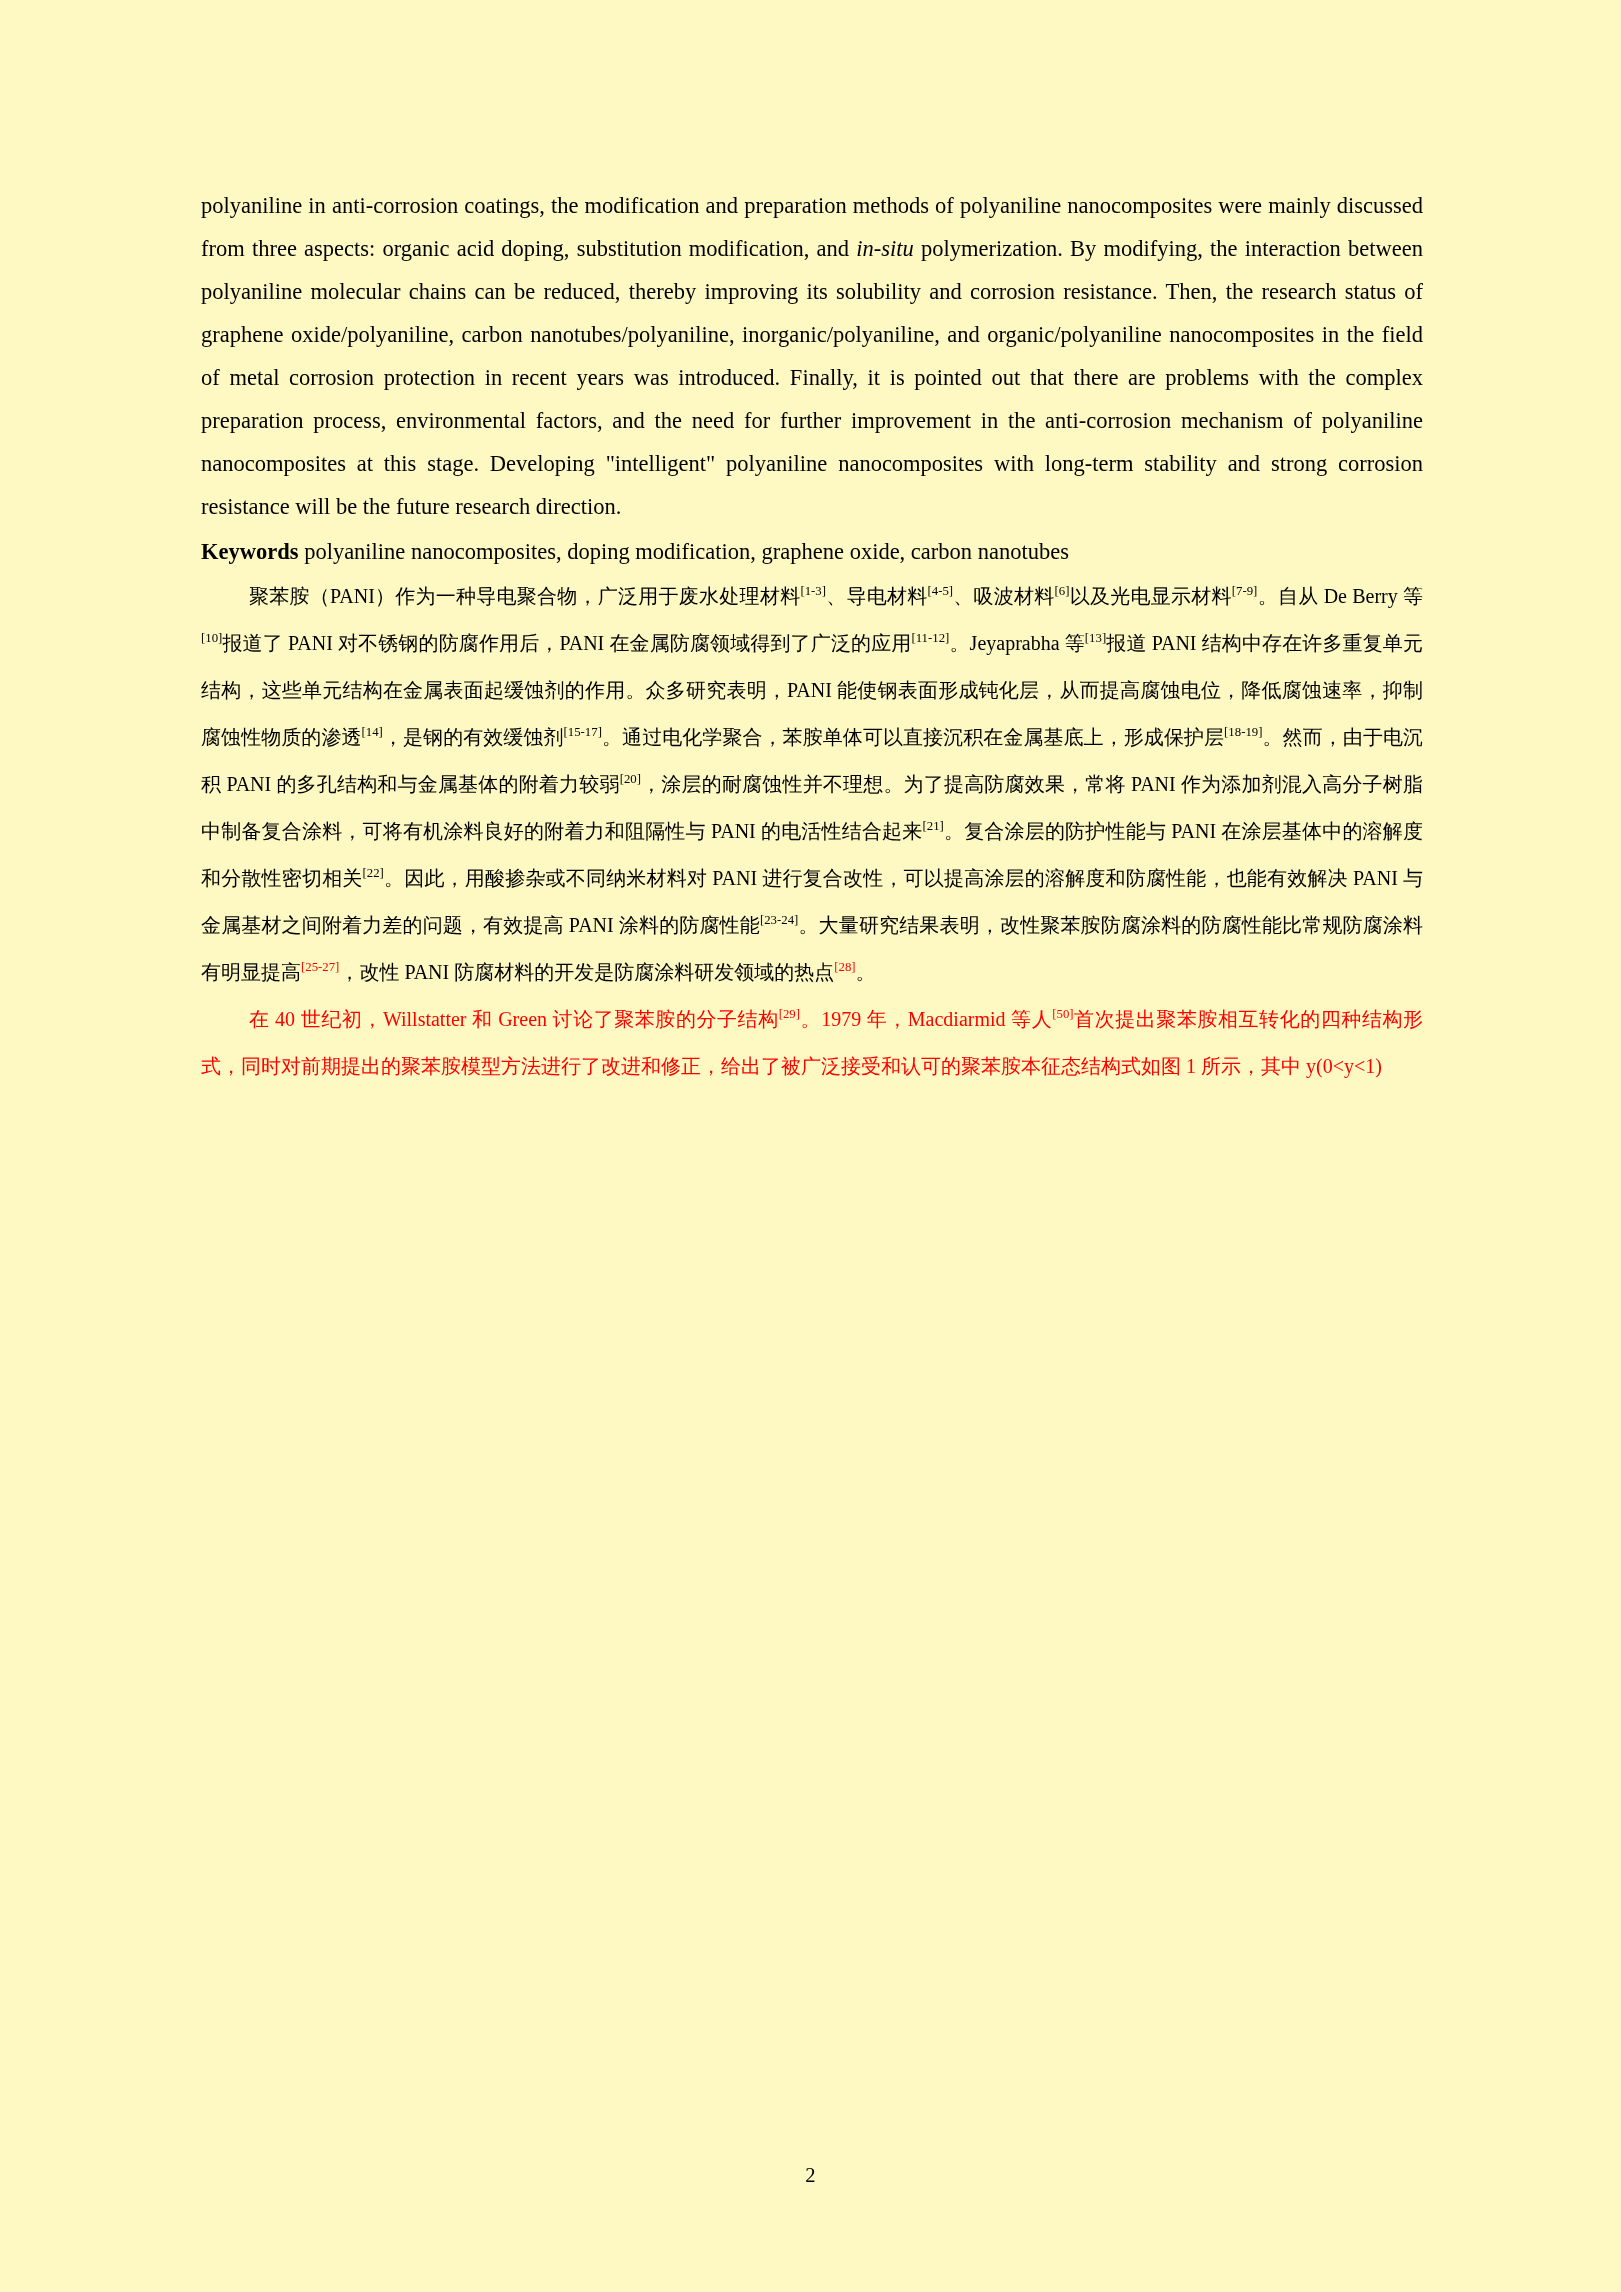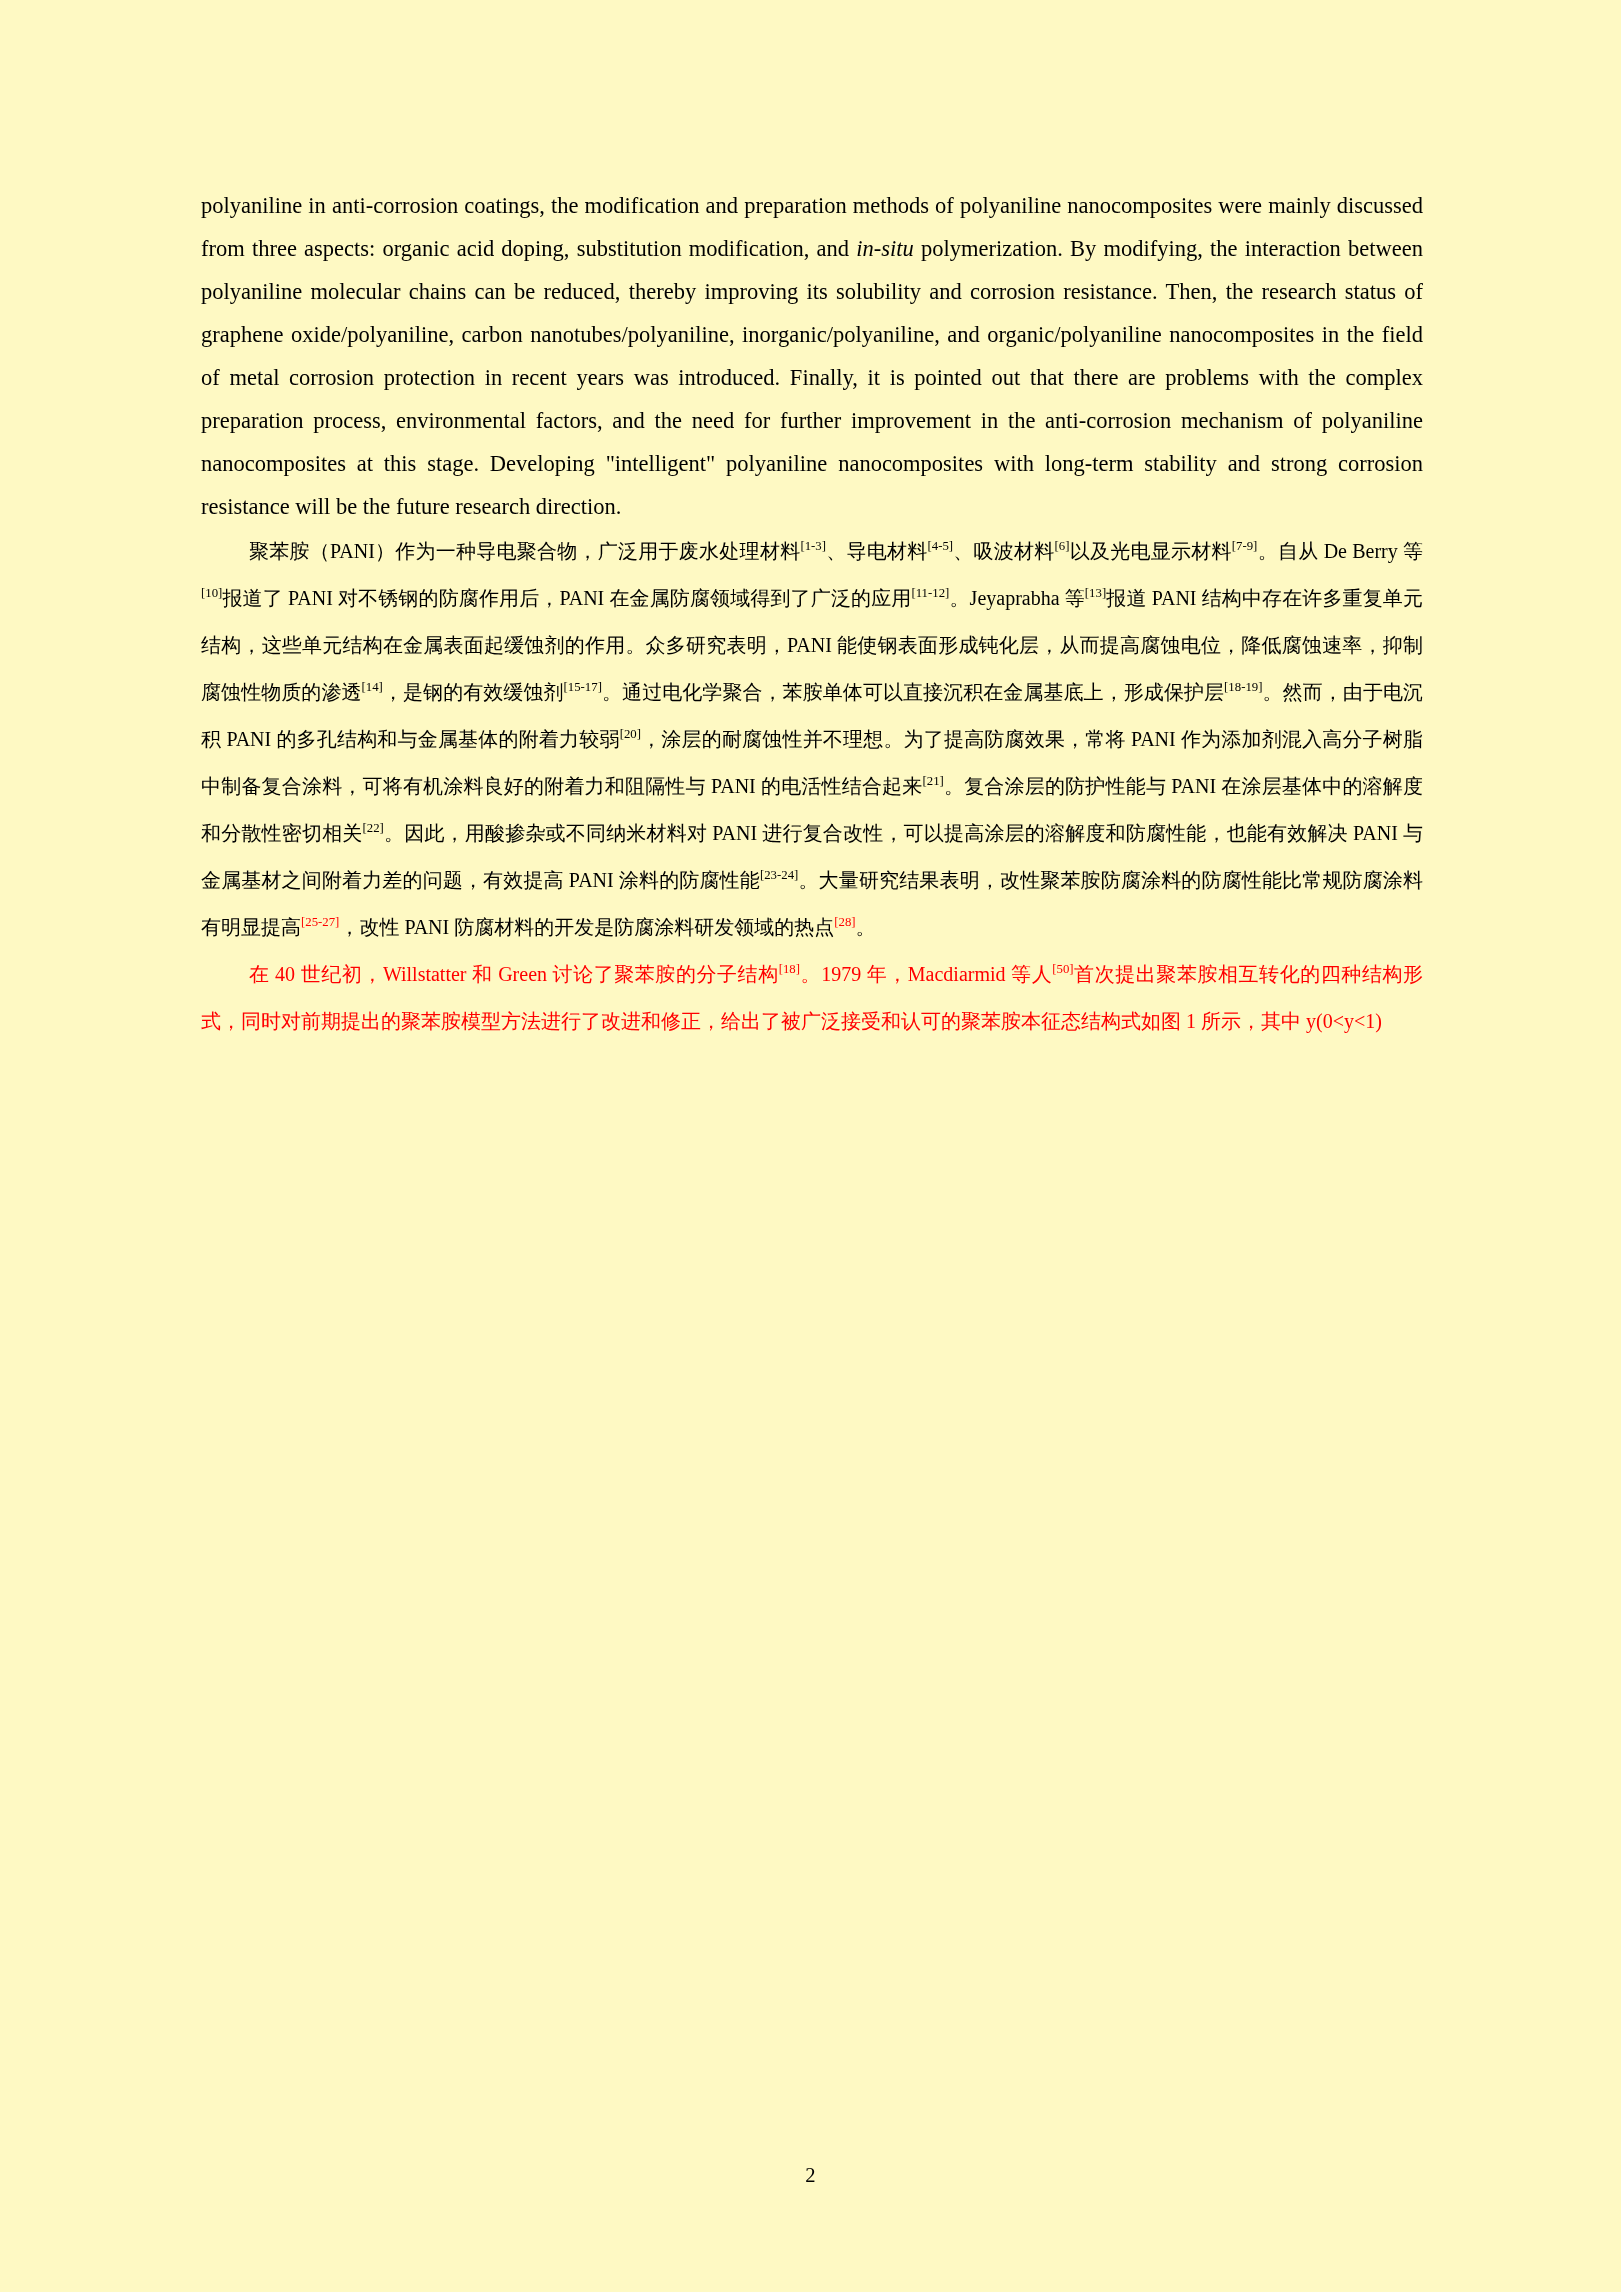--- a/index.html
+++ b/index.html
@@ -76,18 +76,19 @@
   .seg-red {
     color: var(--accent, #ff0000);
   }
 </style>
 </head>
 <body>
 
 <div class="page">
   <div class="content">
     <p class="para en"><span>polyaniline in anti-corrosion coatings, the modification and preparation methods of polyaniline nanocomposites were mainly discussed from three aspects: organic acid doping, substitution modification, and </span><span class="seg-italic">in-situ</span><span> polymerization. By modifying, the interaction between polyaniline molecular chains can be reduced, thereby improving its solubility and corrosion resistance. Then, the research status of graphene oxide/polyaniline, carbon nanotubes/polyaniline, inorganic/polyaniline, and organic/polyaniline nanocomposites in the field of metal corrosion protection in recent years was introduced. Finally, it is pointed out that there are problems with the complex preparation process, environmental factors, and the need for further improvement in the anti-corrosion mechanism of polyaniline nanocomposites at this stage. Developing "intelligent" polyaniline nanocomposites with long-term stability and strong corrosion resistance will be the future research direction.</span></p>
+    <p class="para en keywords"><span class="seg-bold">Keywords</span><span> polyaniline nanocomposites, doping modification, graphene oxide, carbon nanotubes</span></p>
     <p class="para cn indent"><span>聚苯胺（PANI）作为一种导电聚合物，广泛用于废水处理材料</span><span class="seg-sup">[1-3]</span><span>、导电材料</span><span class="seg-sup">[4-5]</span><span>、吸波材料</span><span class="seg-sup">[6]</span><span>以及光电显示材料</span><span class="seg-sup">[7-9]</span><span>。自从 De Berry 等</span><span class="seg-sup">[10]</span><span>报道了 PANI 对不锈钢的防腐作用后，PANI 在金属防腐领域得到了广泛的应用</span><span class="seg-sup">[11-12]</span><span>。Jeyaprabha 等</span><span class="seg-sup">[13]</span><span>报道 PANI 结构中存在许多重复单元结构，这些单元结构在金属表面起缓蚀剂的作用。众多研究表明，PANI 能使钢表面形成钝化层，从而提高腐蚀电位，降低腐蚀速率，抑制腐蚀性物质的渗透</span><span class="seg-sup">[14]</span><span>，是钢的有效缓蚀剂</span><span class="seg-sup">[15-17]</span><span>。通过电化学聚合，苯胺单体可以直接沉积在金属基底上，形成保护层</span><span class="seg-sup">[18-19]</span><span>。然而，由于电沉积 PANI 的多孔结构和与金属基体的附着力较弱</span><span class="seg-sup">[20]</span><span>，涂层的耐腐蚀性并不理想。为了提高防腐效果，常将 PANI 作为添加剂混入高分子树脂中制备复合涂料，可将有机涂料良好的附着力和阻隔性与 PANI 的电活性结合起来</span><span class="seg-sup">[21]</span><span>。复合涂层的防护性能与 PANI 在涂层基体中的溶解度和分散性密切相关</span><span class="seg-sup">[22]</span><span>。因此，用酸掺杂或不同纳米材料对 PANI 进行复合改性，可以提高涂层的溶解度和防腐性能，也能有效解决 PANI 与金属基材之间附着力差的问题，有效提高 PANI 涂料的防腐性能</span><span class="seg-sup">[23-24]</span><span>。大量研究结果表明，改性聚苯胺防腐涂料的防腐性能比常规防腐涂料有明显提高</span><span class="seg-sup seg-red">[25-27]</span><span>，改性 PANI 防腐材料的开发是防腐涂料研发领域的热点</span><span class="seg-sup seg-red">[28]</span><span>。</span></p>
-    <p class="para cn indent red"><span>在 40 世纪初，Willstatter 和 Green 讨论了聚苯胺的分子结构</span><span class="seg-sup">[18]</span><span>。1979 年，Macdiarmid 等人</span><span class="seg-sup">[50]</span><span>首次提出聚苯胺相互转化的四种结构形式，同时对前期提出的聚苯胺模型方法进行了改进和修正，给出了被广泛接受和认可的聚苯胺本征态结构式如图 1  所示，其中 y(0&lt;y&lt;1)</span></p>
+    <p class="para cn indent red"><span>在 40 世纪初，Willstatter 和 Green 讨论了聚苯胺的分子结构</span><span class="seg-sup">[29]</span><span>。1979 年，Macdiarmid 等人</span><span class="seg-sup">[50]</span><span>首次提出聚苯胺相互转化的四种结构形式，同时对前期提出的聚苯胺模型方法进行了改进和修正，给出了被广泛接受和认可的聚苯胺本征态结构式如图 1  所示，其中 y(0&lt;y&lt;1)</span></p>
   </div>
   <div class="page-number">2</div>
 </div>
 
 
 </body></html>

